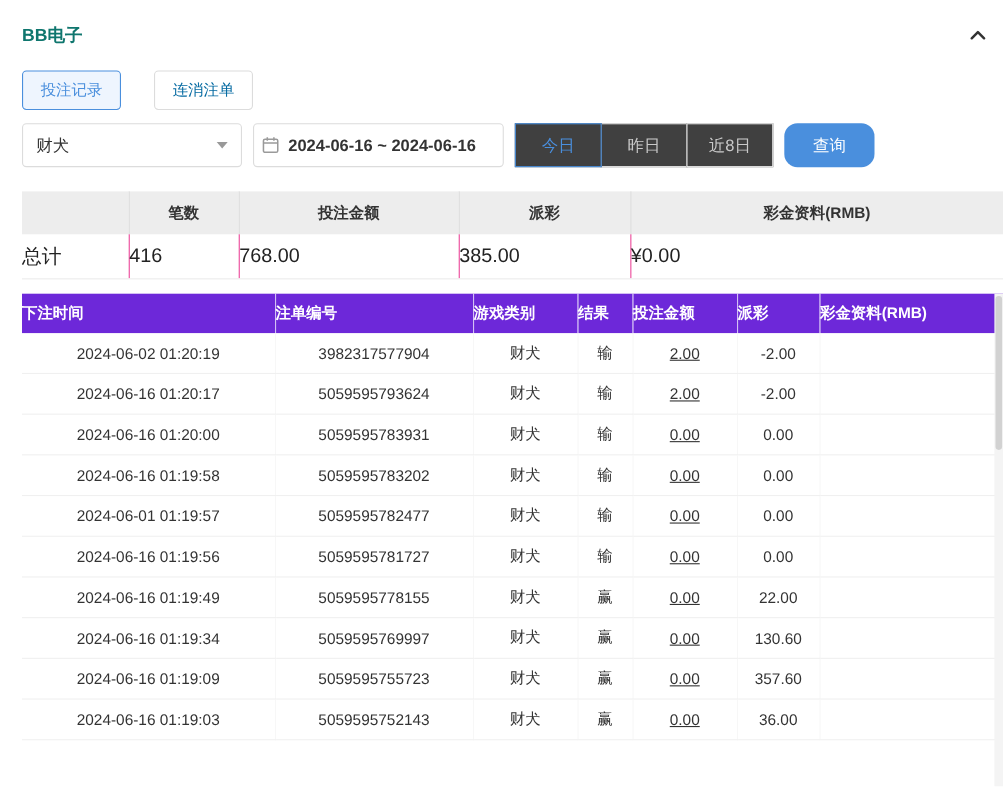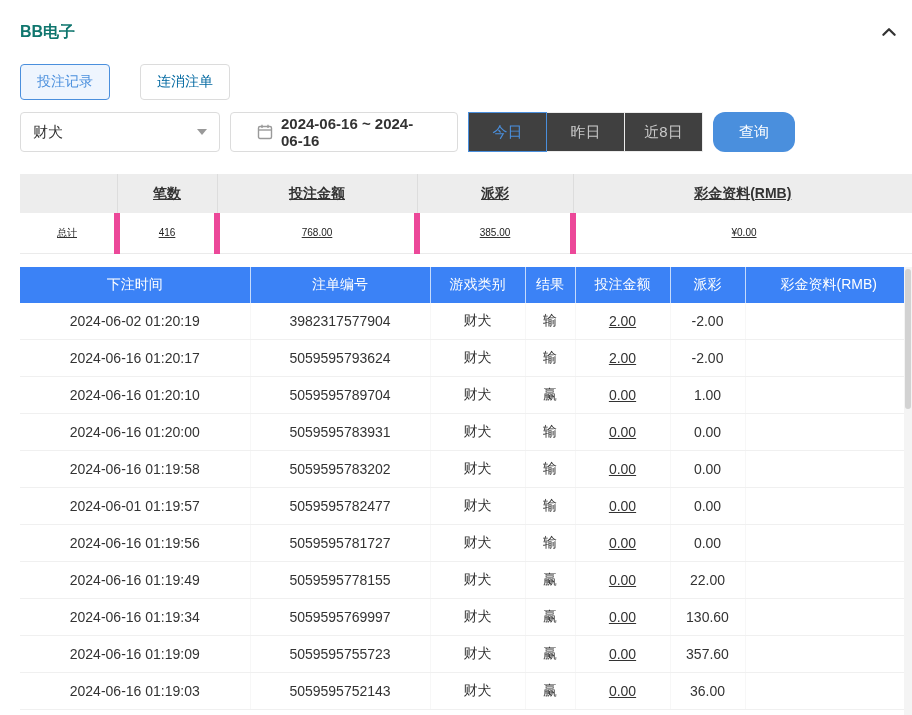--- a/index.html
+++ b/index.html
@@ -18,41 +18,41 @@
          border-radius:4px; color:#0369a1; cursor:pointer; font-family:inherit; }
   .tab.active { border-color:#4a8fdd; color:#4a8fdd; background:#eef5fe; }
 
   
   .filters { margin-top:12px; display:flex; align-items:center; }
   .select { width:200px; height:40px; border:1px solid #dcdcdc; border-radius:4px; display:flex;
             align-items:center; justify-content:space-between; padding:0 12px; font-size:15px; cursor:pointer; background:#fff; }
   .caret { width:0; height:0; border-left:5px solid transparent; border-right:5px solid transparent;
            border-top:6px solid #999; }
   .date { margin-left:10px; width:228px; height:40px; border:1px solid #dcdcdc; border-radius:4px;
-          display:flex; align-items:center; gap:8px; padding:0 26px; font-size:15px; font-weight:bold;
+          display:flex; align-items:center; gap:8px; padding:0 7px; font-size:15px; font-weight:bold;
           color:#333; cursor:pointer; background:#fff; }
   .quick { margin-left:10px; display:flex; }
   .qbtn { width:79px; height:40px; background:#404040; border:1px solid #ececec; margin-left:-1px;
           font-size:15px; color:#c9c9c9; cursor:pointer; font-family:inherit; position:relative; }
   .qbtn:first-child { margin-left:0; }
   .qbtn.active { border-color:#4a8fdd; color:#4a8fdd; z-index:1; }
   .search-btn { margin-left:10px; width:82px; height:40px; background:#4a8fdd; border:none; border-radius:12px;
                 color:#fff; font-size:15px; cursor:pointer; font-family:inherit; }
 
   
   table { border-collapse:collapse; table-layout:fixed; width:892px; }
-  .summary { margin-top:22px;text-decoration:underline; }
+  .summary { margin-top:22px; }
   .summary th { height:39px; background:#ededed; font-size:14px; font-weight:bold; color:#333; text-align:center; }
   .summary th + th { border-left:1px solid #ddd; }
-  .summary td { height:40px; font-size:10px; color:#222; text-align:center; border-bottom:1px solid #ebebeb; }
-  .summary td + td { border-left:6px solid #ec4899; }
+  .summary td { height:40px; font-size:18px; color:#222; text-align:left; border-bottom:1px solid #ebebeb; }
+  .summary td + td { border-left:1px solid #ec4899; }
 
   
   .bets { margin-top:13px; }
-  .bets th { height:36px; background:#3b82f6; color:#fff; font-size:14px; font-weight:normal; text-align:center;
+  .bets th { height:36px; background:#6d28d9; color:#fff; font-size:14px; font-weight:bold; text-align:left;
              border-right:1px solid rgba(255,255,255,.7); }
   .bets th:last-child { border-right:none; }
   .bets td { height:37px; font-size:14px; color:#333; text-align:center;
              border-bottom:1px solid #f0f0f0; border-right:1px solid #f7f7f7; background:#fff; }
   .bets td:last-child { border-right:none; }
   .amount-link { color:#4a8fdd; text-decoration:underline; cursor:pointer; }
   .neg { color:#e25b5b; }
 
   
   .scrollbar { position:absolute; right:0; top:267px; bottom:0; width:8px; background:#f4f4f4; }
@@ -163,29 +163,20 @@
         <tr>
     <td>2024-06-16 01:20:17</td>
     <td>5059595793624</td>
     <td>财犬</td>
     <td>输</td>
     <td class="amount-link">2.00</td>
     <td class="neg">-2.00</td>
     <td></td>
   </tr>
         <tr>
-    <td>2024-06-16 01:20:10</td>
-    <td>5059595789704</td>
-    <td>财犬</td>
-    <td>赢</td>
-    <td class="amount-link">0.00</td>
-    <td>1.00</td>
-    <td></td>
-  </tr>
-        <tr>
     <td>2024-06-16 01:20:00</td>
     <td>5059595783931</td>
     <td>财犬</td>
     <td>输</td>
     <td class="amount-link">0.00</td>
     <td>0.00</td>
     <td></td>
   </tr>
         <tr>
     <td>2024-06-16 01:19:58</td>

